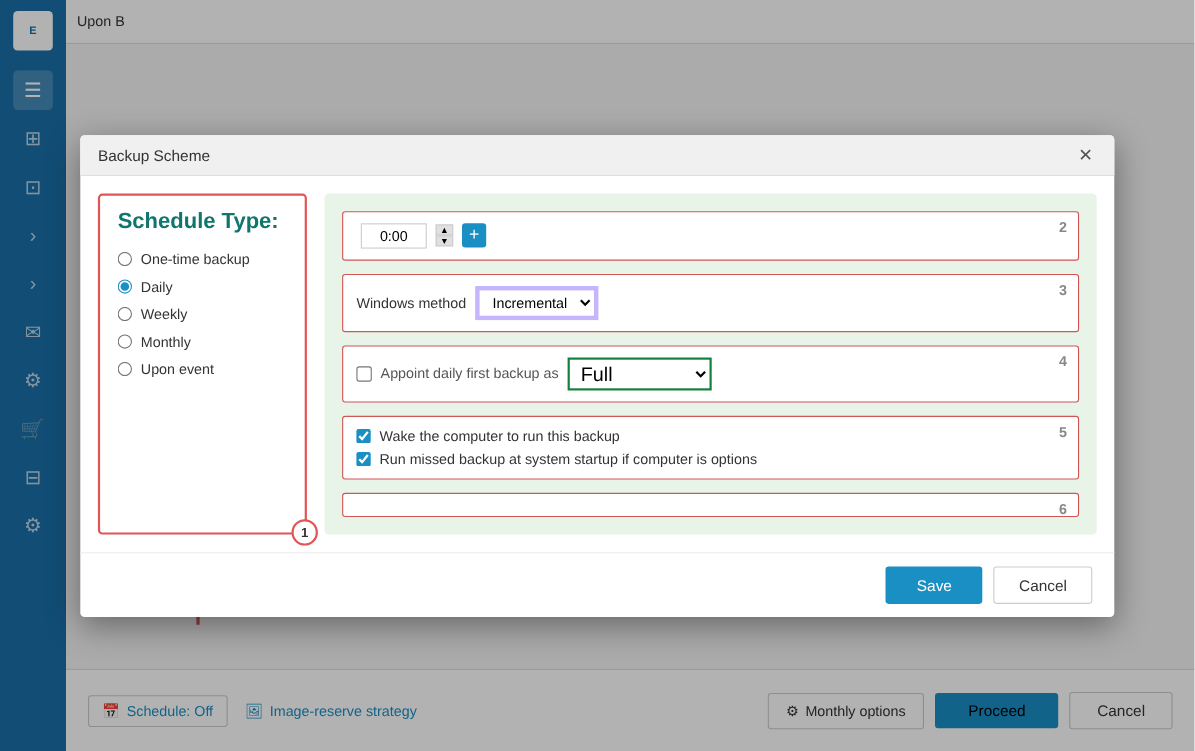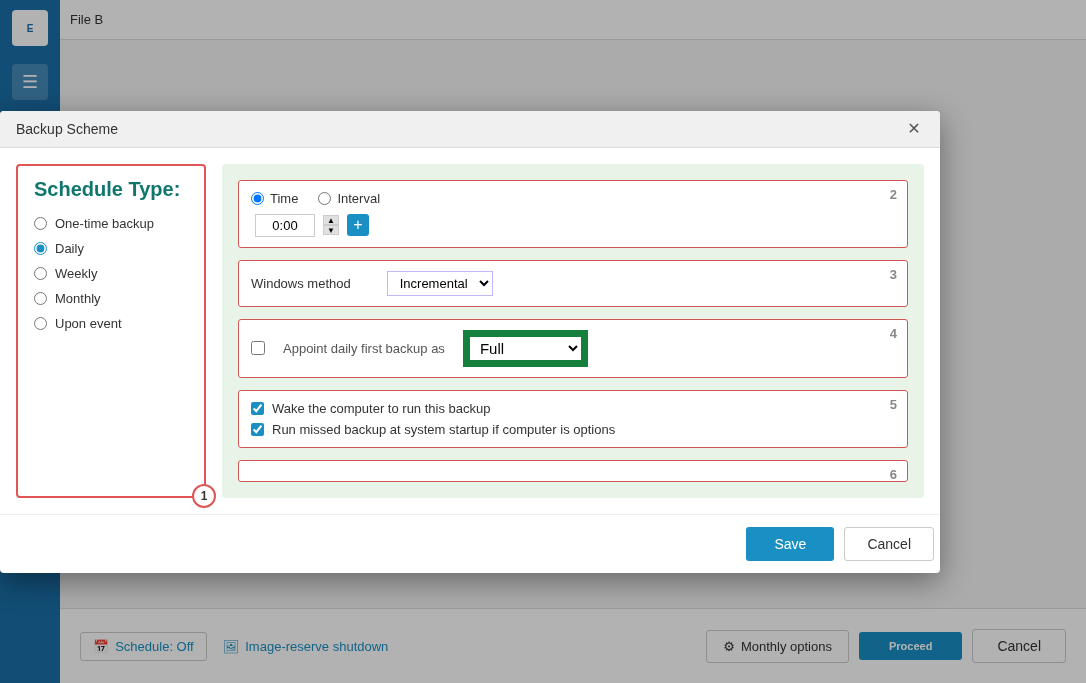--- a/index.html
+++ b/index.html
@@ -82,21 +82,21 @@
 
     
     .dialog-overlay {
       position: absolute;
       top: 0; left: 0;
       width: 1086px;
       height: 683px;
       background: rgba(0,0,0,0.3);
       display: flex;
       align-items: center;
-      justify-content: flex-start;
+      justify-content: center;
       z-index: 100;
     }
 
     
     .bottom-bar {
       position: absolute;
       bottom: 0;
       left: 60px;
       right: 0;
       background: #fff;
@@ -140,27 +140,26 @@
     }
 
     .bottom-bar-right {
       display: flex;
       gap: 10px;
       align-items: center;
     }
 
     .btn-proceed {
       background: #1a8fc4;
-      color: #ffffff;
+      color: #000000;
       border: none;
       padding: 8px 30px;
-      font-size: 11px;
-      border-radius: 3px;
-      cursor: pointer;
-      font-weight: bold;
+      font-size: 14px;
+      border-radius: 3px;
+      cursor: pointer;
     }
 
     .btn-cancel-main {
       background: #fff;
       color: #333;
       border: 1px solid #ccc;
       padding: 8px 24px;
       font-size: 14px;
       border-radius: 3px;
       cursor: pointer;
@@ -377,26 +376,25 @@
 
     .method-row {
       display: flex;
       align-items: center;
       gap: 8px;
       font-size: 13px;
       color: #333;
     }
 
     .method-select {
-      border: 1px solid #c4b5fd;
+      border: 4px solid #c4b5fd;
       padding: 3px 8px;
       font-size: 13px;
       background: #fff;
       cursor: pointer;
-      margin-left: 28px;
     }
 
     .checkbox-section {
       display: flex;
       flex-direction: column;
       gap: 6px;
     }
 
     .checkbox-row {
       display: flex;
@@ -406,34 +404,34 @@
       color: #333;
     }
 
     .checkbox-row input[type="checkbox"] {
       accent-color: #1a8fc4;
     }
 
     .appoint-row {
       display: flex;
       align-items: center;
-      gap: 18px;
+      gap: 8px;
       font-size: 13px;
       color: #555;
     }
 
     .appoint-checkbox {
       width: 14px;
       height: 14px;
     }
 
     .appoint-select {
-      border: 7px solid #15803d;
+      border: 2px solid #15803d;
       padding: 2px 6px;
-      font-size: 15px;
+      font-size: 18px;
       background: #fff;
     }
 
     .login-row {
       display: flex;
       align-items: center;
       gap: 12px;
       font-size: 13px;
       color: #333;
     }
@@ -442,21 +440,21 @@
       flex: 1;
       border: none;
       border-bottom: 1px solid #ccc;
       padding: 3px 0;
       font-size: 13px;
       outline: none;
     }
 
     
     .dialog-footer {
-      padding: 12px 6px;
+      padding: 12px 20px;
       display: flex;
       justify-content: flex-end;
       gap: 10px;
       border-top: 1px solid #eee;
     }
 
     .btn-save {
       background: #1a8fc4;
       color: #fff;
       border: none;
@@ -507,36 +505,36 @@
     <div class="sidebar-icon">›</div>
     <div class="sidebar-icon">✉</div>
     <div class="sidebar-icon">⚙</div>
     <div class="sidebar-icon">🛒</div>
     <div class="sidebar-icon">⊟</div>
     <div class="sidebar-icon">⚙</div>
   </div>
 
   <div class="main-content">
     <div class="top-bar">
-      <span>File B</span>
+      <span>Upon B</span>
     </div>
     <div class="bg-content">
     </div>
   </div>
 </div>
 
 <div class="bottom-bar">
   <div class="bottom-bar-left">
     <button class="schedule-btn">
       <span>📅</span>
       <span>Schedule: Off</span>
     </button>
     <button class="image-reserve-btn">
       <span>🖼</span>
-      <span>Image-reserve shutdown</span>
+      <span>Image-reserve strategy</span>
     </button>
   </div>
   <div class="bottom-bar-right">
     <button class="btn-backup-options">
       <span>⚙</span>
       <span>Monthly options</span>
     </button>
     <button class="btn-proceed">
       <span>Proceed</span>
     </button>
@@ -592,30 +590,20 @@
           </label>
         </div>
         <div class="badge-number">1</div>
       </div>
 
       <div class="right-panel">
 
         <div class="section-box">
           <div class="corner-num">2</div>
           <div class="time-section">
-            <div class="time-row">
-              <label class="radio-inline">
-                <input type="radio" name="timemode" checked="" style="">
-                <span>Time</span>
-              </label>
-              <label class="radio-inline">
-                <input type="radio" name="timemode" style="">
-                <span>Interval</span>
-              </label>
-            </div>
             <div class="time-input-row">
               <input type="text" class="time-input" value="0:00" style="">
               <div class="time-spinner">
                 <button class="spinner-btn">▲</button>
                 <button class="spinner-btn">▼</button>
               </div>
               <button class="add-btn">+</button>
             </div>
           </div>
         </div>

